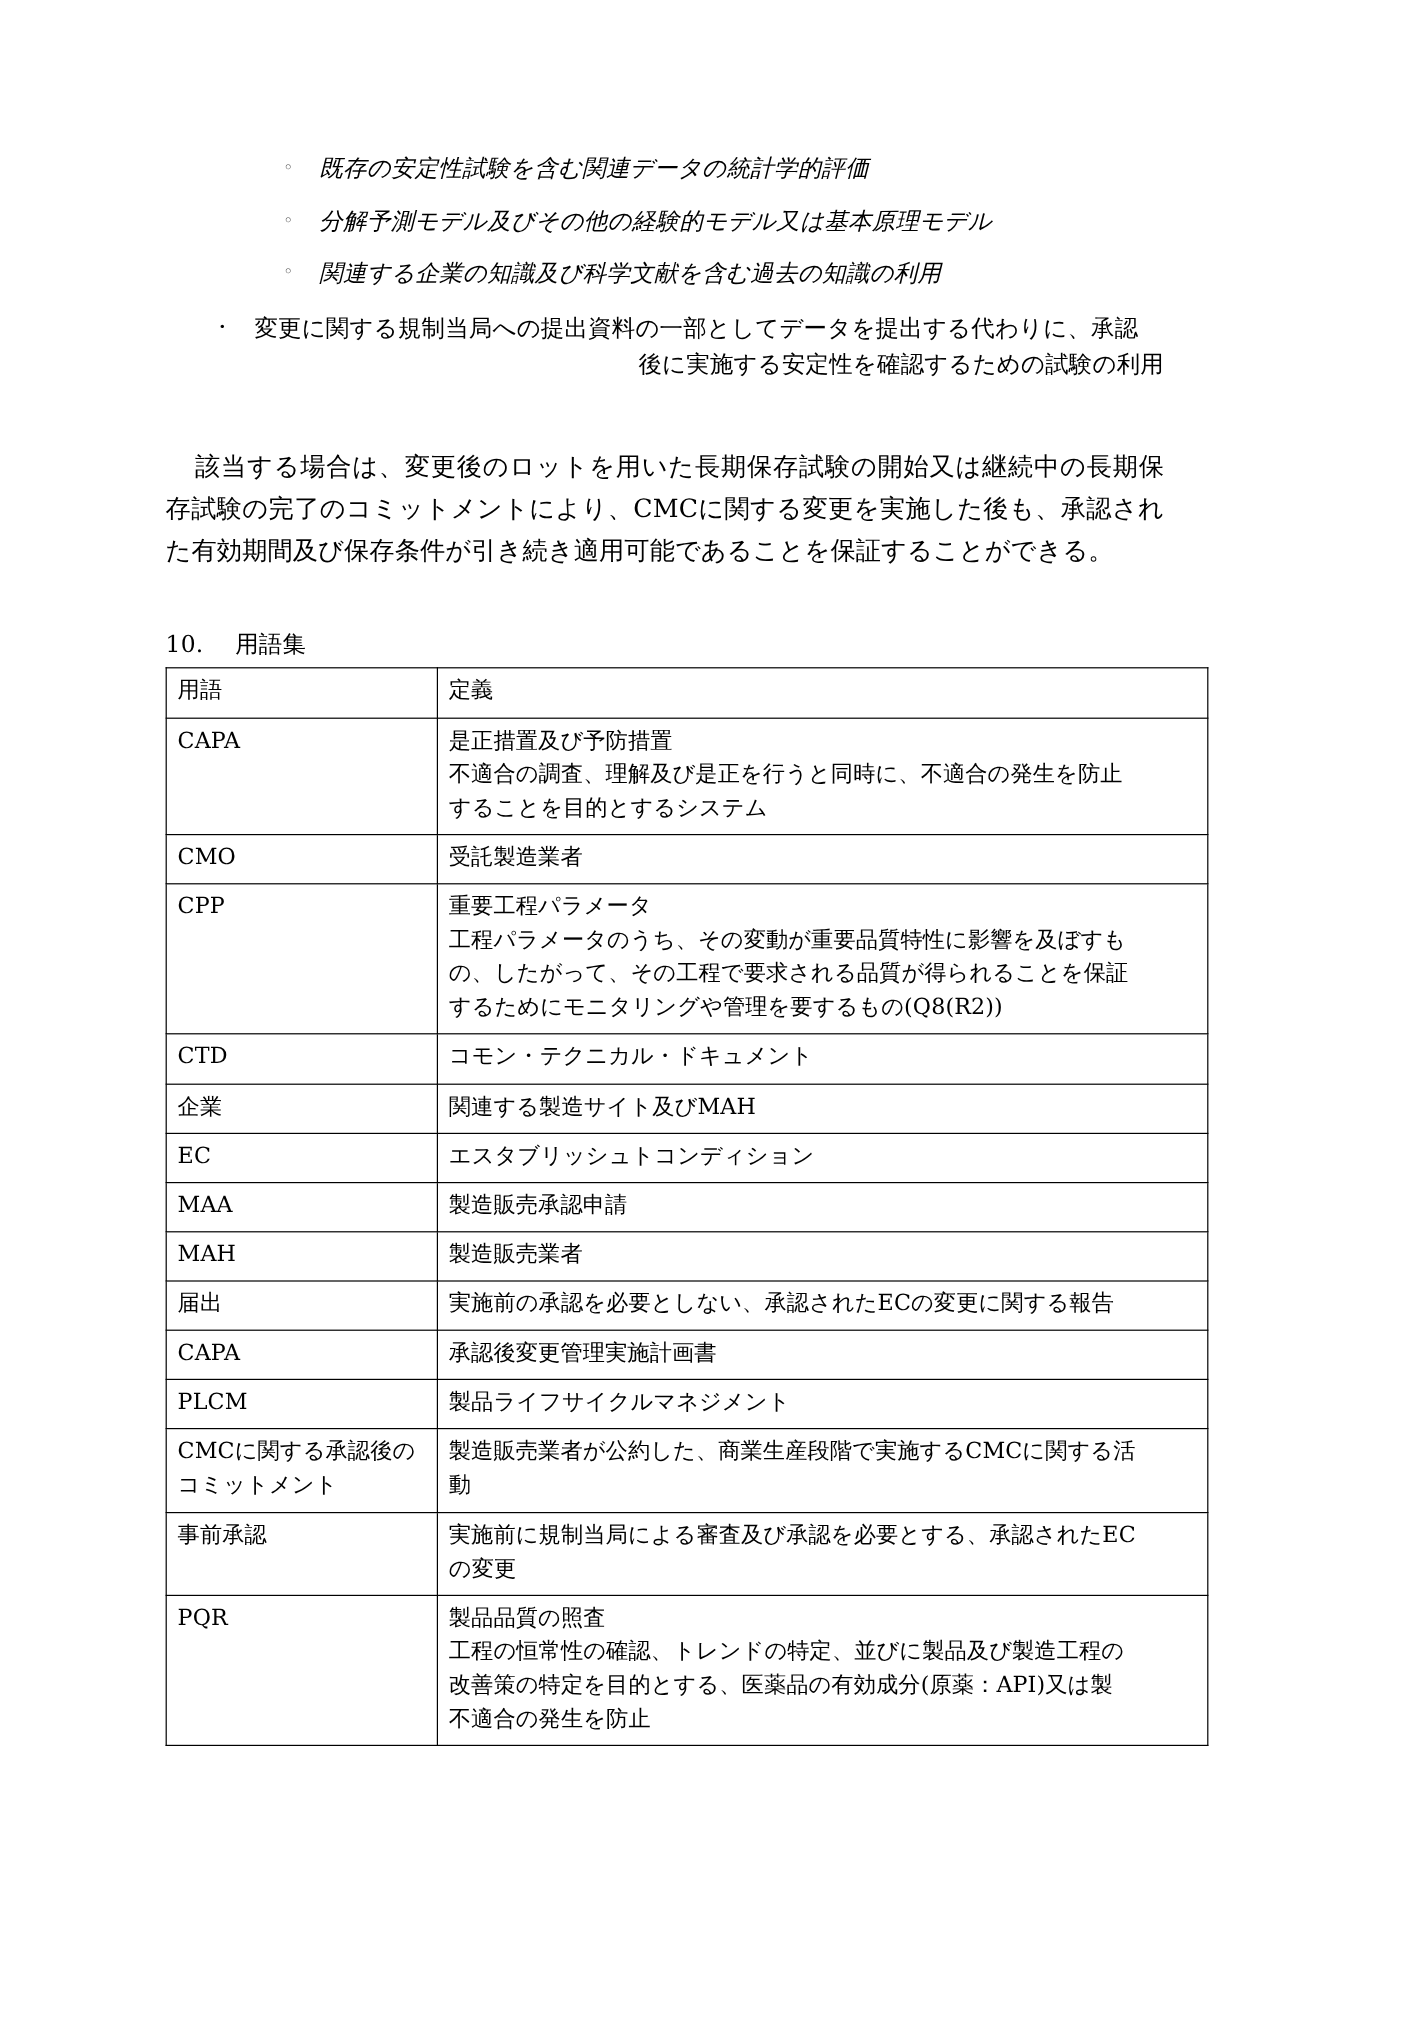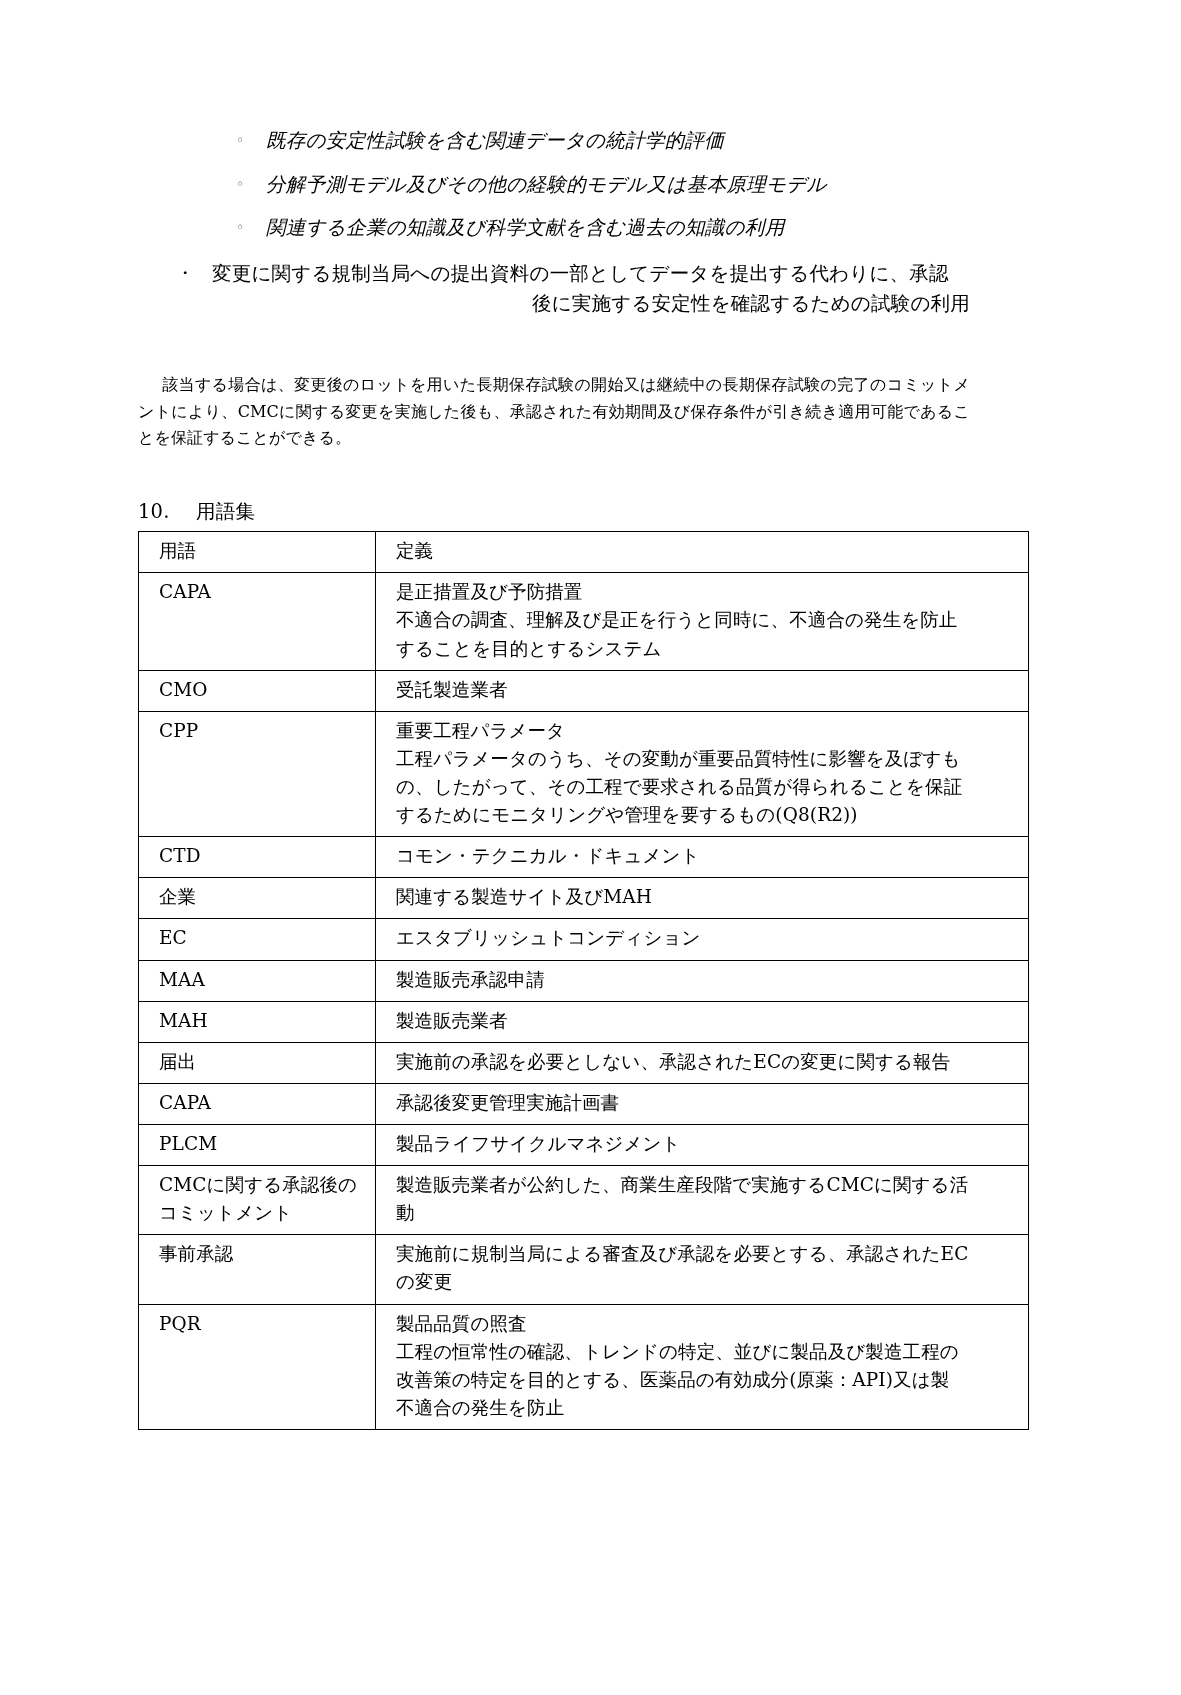--- a/index.html
+++ b/index.html
@@ -66,21 +66,21 @@
   }
   .main-text {
     flex: 1 1 auto;
     letter-spacing: 0.2px;
   }
   .main-text .l2 { display: block; padding-left: 22px; text-align: right; }
 
   
   .body-para {
     margin-top: 52px;
-    font-size: 16px;
+    font-size: 21px;
     line-height: 1.68;
     letter-spacing: 0.1px;
     text-align: justify;
   }
   .body-para .indent { display: inline-block; width: 24px; }
 
   
   .section-head {
     margin-top: 46px;
     margin-bottom: 6px;
@@ -93,21 +93,21 @@
   table.glossary {
     border-collapse: collapse;
     width: 832px;
     table-layout: fixed;
   }
   table.glossary td {
     border: 1px solid #000000;
     vertical-align: top;
     font-size: 18.5px;
     line-height: 1.52;
-    padding: 5px 8px 7px 20px;
+    padding: 5px 8px 7px 9px;
     letter-spacing: 0.1px;
     word-break: break-all;
   }
   table.glossary td.term {
     width: 208px;
   }
   table.glossary td.def {
     width: 624px;
   }
   .deflines > span { display: block; }

